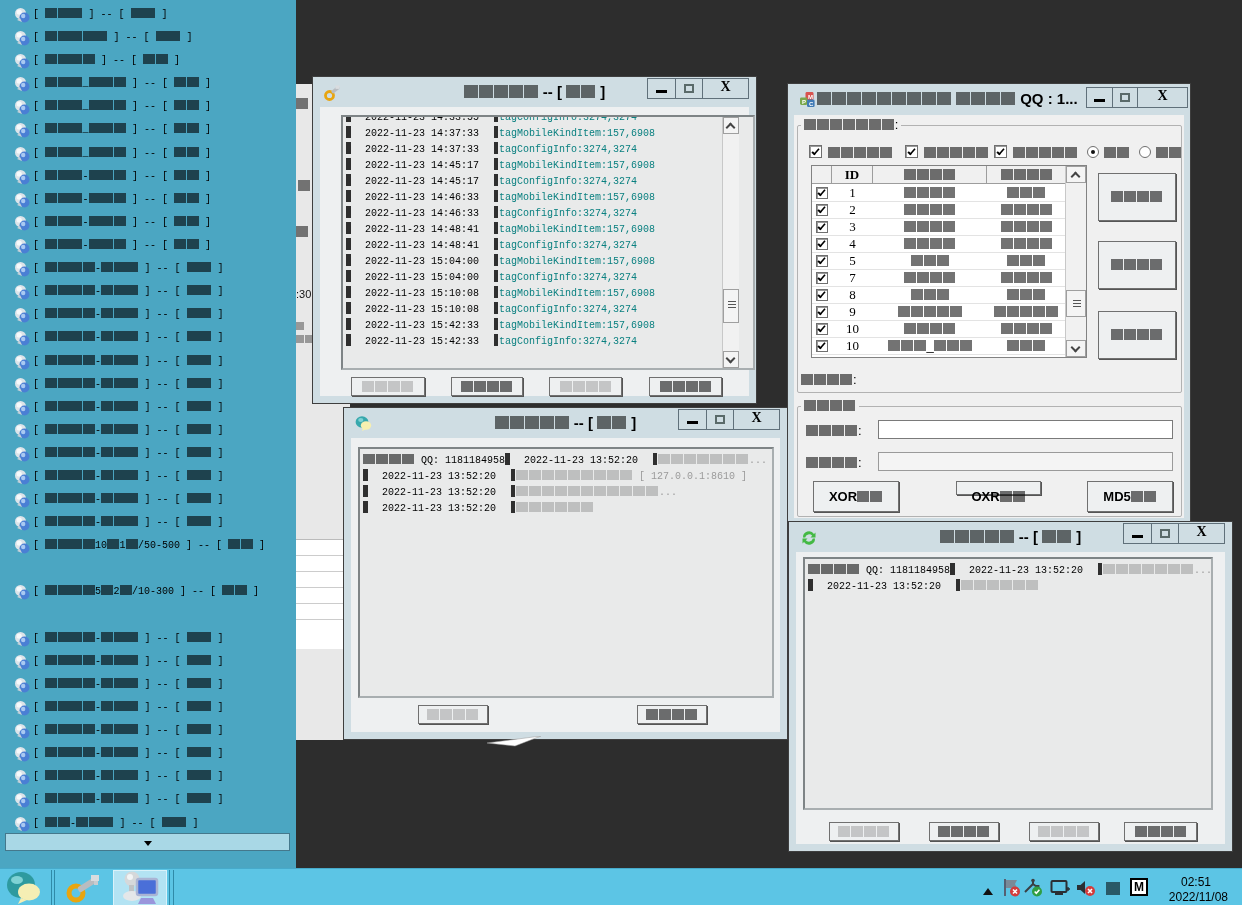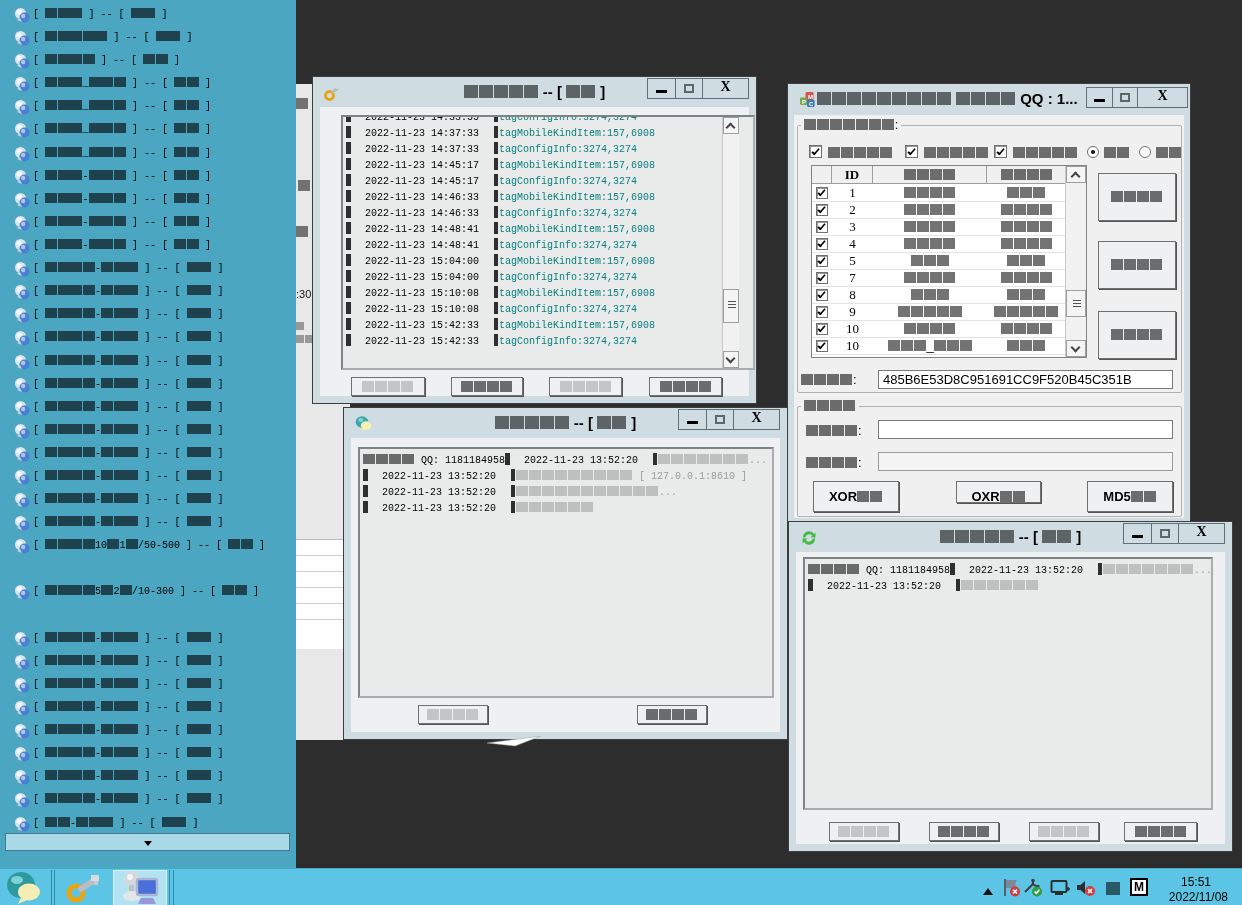--- a/index.html
+++ b/index.html
@@ -630,29 +630,28 @@
         </div>
         <div class="sbb" style="bottom:0;height:17px">
           <b class="tri-d"></b>
         </div>
       </div>
     </div>
     <div class="btn" style="left:310px;top:89px;width:78px;height:48px;line-height:46px"><i></i><i></i><i></i><i></i></div>
     <div class="btn" style="left:310px;top:157px;width:78px;height:48px;line-height:46px"><i></i><i></i><i></i><i></i></div>
     <div class="btn" style="left:310px;top:227px;width:78px;height:48px;line-height:46px"><i></i><i></i><i></i><i></i></div>
     <div class="lbl13" style="left:13px;top:288px"><i></i><i></i><i></i><i></i>:</div>
-    <div class="inp" style="left:90px;top:286px;width:295px;height:19px">485B6E53D8C951691CC9F520B45C351B</div>
     <div class="gbox" style="left:9px;top:322px;width:385px;height:111px"></div>
     <div class="glab" style="left:13px;top:315px"><i></i><i></i><i></i><i></i></div>
     <div class="lbl13" style="left:18px;top:339px"><i></i><i></i><i></i><i></i>:</div>
     <div class="inp" style="left:90px;top:336px;width:295px;height:19px"></div>
     <div class="lbl13" style="left:18px;top:371px"><i></i><i></i><i></i><i></i>:</div>
     <div class="inp" style="left:90px;top:368px;width:295px;height:19px;background:#f4f4f4;border-color:#9a9a9a"></div>
     <div class="btn" style="left:25px;top:397px;width:86px;height:31px;line-height:29px">XOR<i></i><i></i></div>
-    <div class="btn" style="left:168px;top:397px;width:85px;height:22px;line-height:29px">OXR<i></i><i></i></div>
+    <div class="btn" style="left:168px;top:397px;width:85px;height:14px;line-height:29px">OXR<i></i><i></i></div>
     <div class="btn" style="left:299px;top:397px;width:86px;height:31px;line-height:29px">MD5<i></i><i></i></div>
   </div>
 <div id="taskbar">
     <div class="tkbtn" style="left:0;width:50px">
       <span class="abs" style="left:5px;top:1px"><svg width="40" height="34">
           <ellipse cx="16" cy="14" rx="14" ry="13" fill="#2e9a9f"></ellipse>
           <ellipse cx="12" cy="9" rx="6" ry="4" fill="#7fd2d4"></ellipse>
           <ellipse cx="24" cy="21" rx="11" ry="8.5" fill="#f5eeb4"></ellipse>
           <path d="M16 27 L13 33 L22 29 Z" fill="#f5eeb4"></path>
         </svg></span>
@@ -701,18 +700,18 @@
           <rect x="5" y="15" width="8" height="2" fill="#2a2f34"></rect>
           <path d="M16 11 L20 11 M18 9 L18 13" stroke="#2a2f34" stroke-width="1.4"></path>
         </svg></span>
       <span class="abs" style="right:138px;top:9px"><svg width="21" height="19">
           <path d="M2 7 L5.5 7 L10 3 L10 16 L5.5 12 L2 12 Z" fill="#2a2f34"></path>
           <circle cx="15" cy="13" r="5" fill="#d43b3b"></circle>
           <path d="M13 11 L17 15 M17 11 L13 15" stroke="#fff" stroke-width="1.6"></path>
         </svg></span>
       <span class="abs" style="right:113px;top:11px;font-size:15px;color:#000"><i></i></span>
       <span class="abs" style="right:86px;top:9px;width:18px;height:18px;border:2px solid #000;font:bold 12px/14px 'Liberation Sans';text-align:center;background:#fff">M</span>
-      <span class="abs" style="right:23px;top:6px;width:60px;text-align:right">15:51</span>
+      <span class="abs" style="right:23px;top:6px;width:60px;text-align:right">02:51</span>
       <span class="abs" style="right:6px;top:21px;text-align:right">2022/11/08</span>
     </div>
   </div>
 <svg class="abs" style="left:487px;top:736px" width="55" height="14">
     <path d="M54 0 L0 7 L28 10 Z" fill="#fff" stroke="#999" stroke-width="0.5"></path>
   </svg>
 </body></html>

